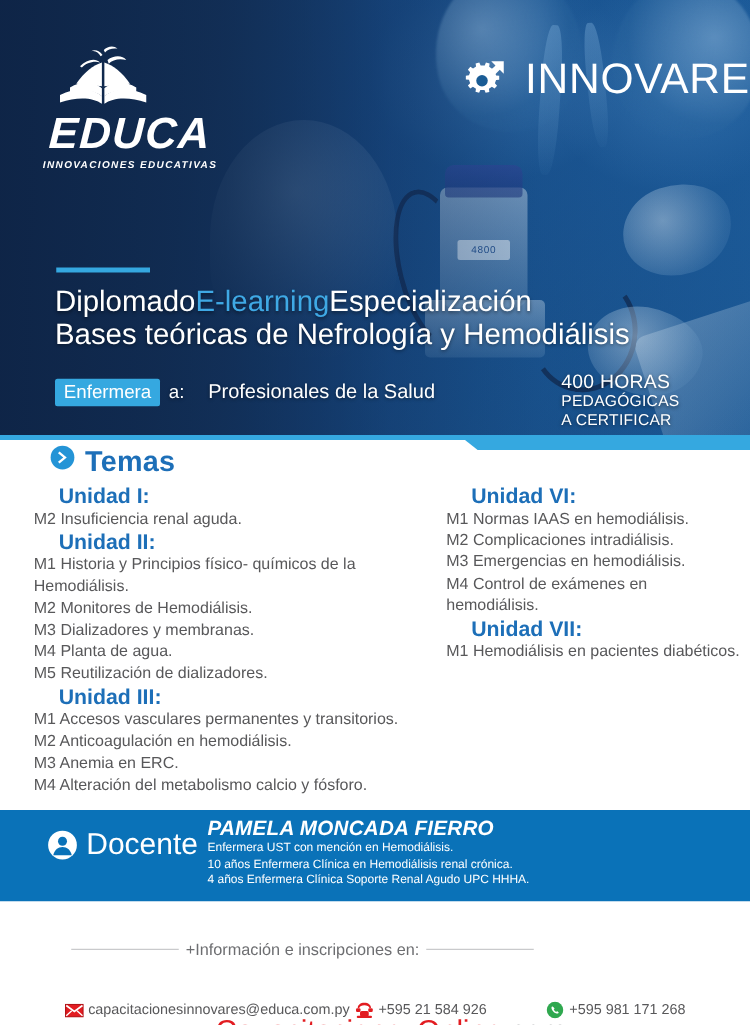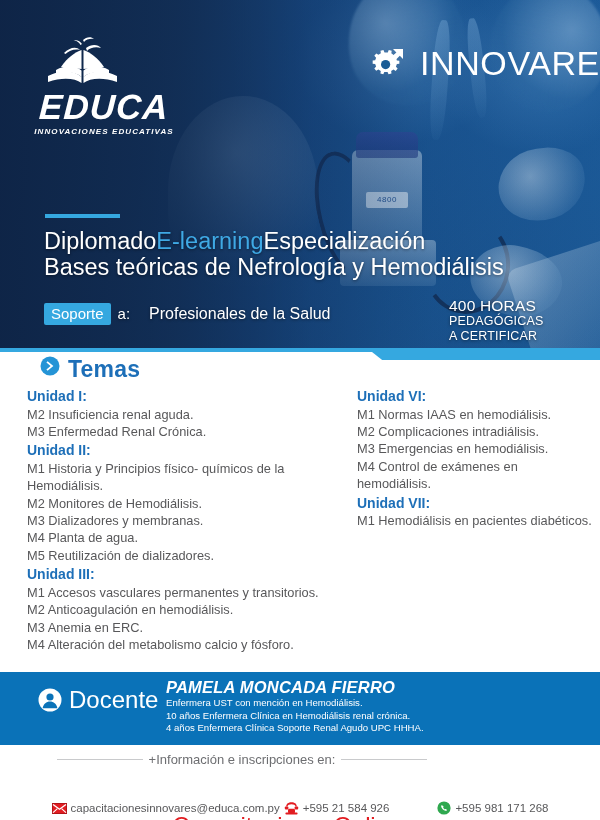--- a/index.html
+++ b/index.html
@@ -148,27 +148,27 @@
   .temas-head {
     position:absolute; left:40px; top:356px; display:flex; align-items:flex-start; gap:8px;
   }
   .temas-label { color:#1d6fb8; font-size:23px; font-weight:bold; letter-spacing:.2px; }
 
   .topics { position:absolute; left:0; top:388px; width:600px; }
   .col { position:absolute; top:0; }
   .col-left { left:27px; width:320px; }
   .col-right { left:357px; width:235px; }
 
-  .unit-title { color:#1d6fb8; font-size:14px; font-weight:bold; margin-top:2px; line-height:17.5px; }
+  .unit-title { color:#1d6fb8; font-size:17px; font-weight:bold; margin-top:2px; line-height:17.5px;margin-left:20px; }
   .unit-title:first-child { margin-top:0; }
   .module { color:#58585a; font-size:12.8px; line-height:17.4px; }
 
   
   .docente-band {
-    position:absolute; left:0; top:672px; width:600px; height:73px;
+    position:absolute; left:0; top:648px; width:600px; height:73px;
     background:#0a72b8;
   }
   .docente-left {
     position:absolute; left:38px; top:14px; display:flex; align-items:center; gap:7px;
   }
   .docente-word { color:#ffffff; font-size:24px; font-weight:400; }
   .docente-right { position:absolute; left:166px; top:5px; }
   .teacher-name { color:#ffffff; font-size:16.5px; font-weight:bold; letter-spacing:.2px; line-height:20px;font-style:italic; }
   .teacher-line { color:#ffffff; font-size:9.6px; line-height:12.6px; }
 
@@ -252,21 +252,21 @@
       <span class="innovares-name">INNOVARES</span>
     </div>
 
     <div class="accent-rule"></div>
     <div class="hero-title">
       <span>Diplomado</span><span class="hl">E-learning</span><span>Especialización</span><br>
       <span>Bases teóricas de Nefrología y Hemodiálisis</span>
     </div>
 
     <div class="dirigido-row">
-      <span class="dirigido-chip">Soporte</span>
+      <span class="dirigido-chip">Enfermera</span>
       <span class="dirigido-suffix">a:</span>
       <span class="dirigido-target">Profesionales de la Salud</span>
     </div>
 
     <div class="horas">
       <div class="l1">400 HORAS</div>
       <div class="l2">PEDAGÓGICAS</div>
       <div class="l3">A CERTIFICAR</div>
     </div>
 
@@ -281,21 +281,20 @@
         <path d="M7.6 5.2 L13.4 10 L7.6 14.8 L6.4 13.4 L10.6 10 L6.4 6.6 Z" fill="#ffffff"></path>
       </svg>
     </span>
     <span class="temas-label">Temas</span>
   </div>
 
   <div class="topics">
     <div class="col col-left">
         <div class="unit-title">Unidad I:</div>
         <div class="module">M2 Insuficiencia renal aguda.</div>
-        <div class="module">M3 Enfermedad Renal Crónica.</div>
         <div class="unit-title">Unidad II:</div>
         <div class="module">M1  Historia y Principios físico- químicos de la Hemodiálisis.</div>
         <div class="module">M2 Monitores de Hemodiálisis.</div>
         <div class="module">M3 Dializadores y membranas.</div>
         <div class="module">M4 Planta de agua.</div>
         <div class="module">M5 Reutilización de dializadores.</div>
         <div class="unit-title">Unidad III:</div>
         <div class="module">M1  Accesos vasculares permanentes y transitorios.</div>
         <div class="module">M2 Anticoagulación en hemodiálisis.</div>
         <div class="module">M3 Anemia en ERC.</div>

